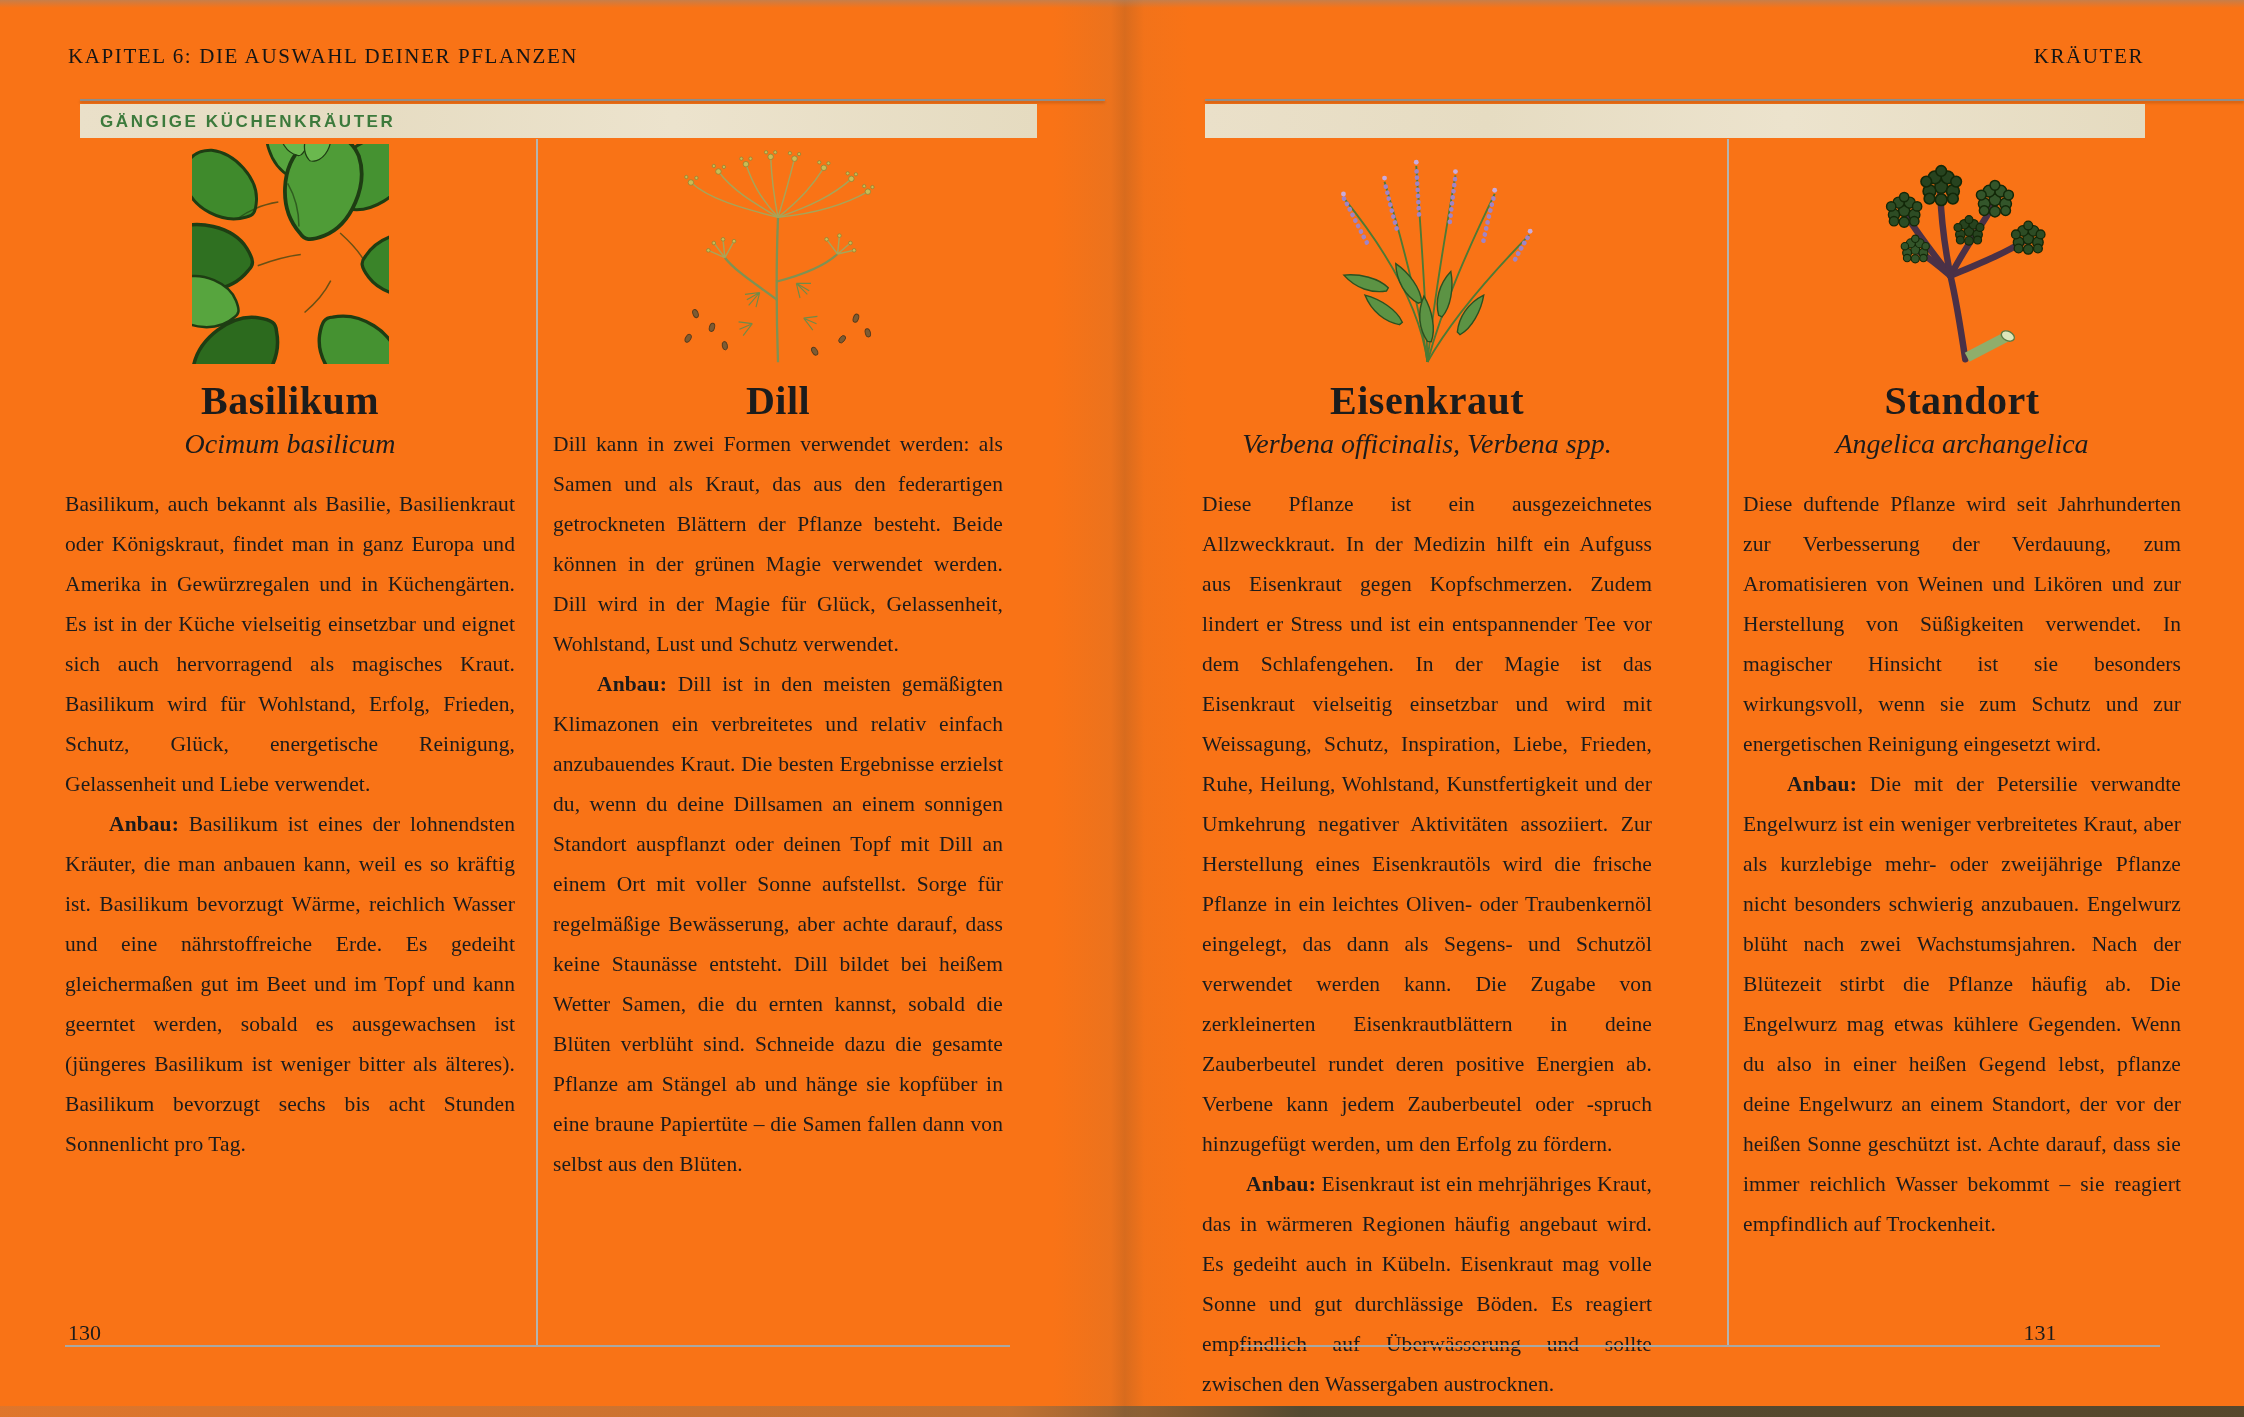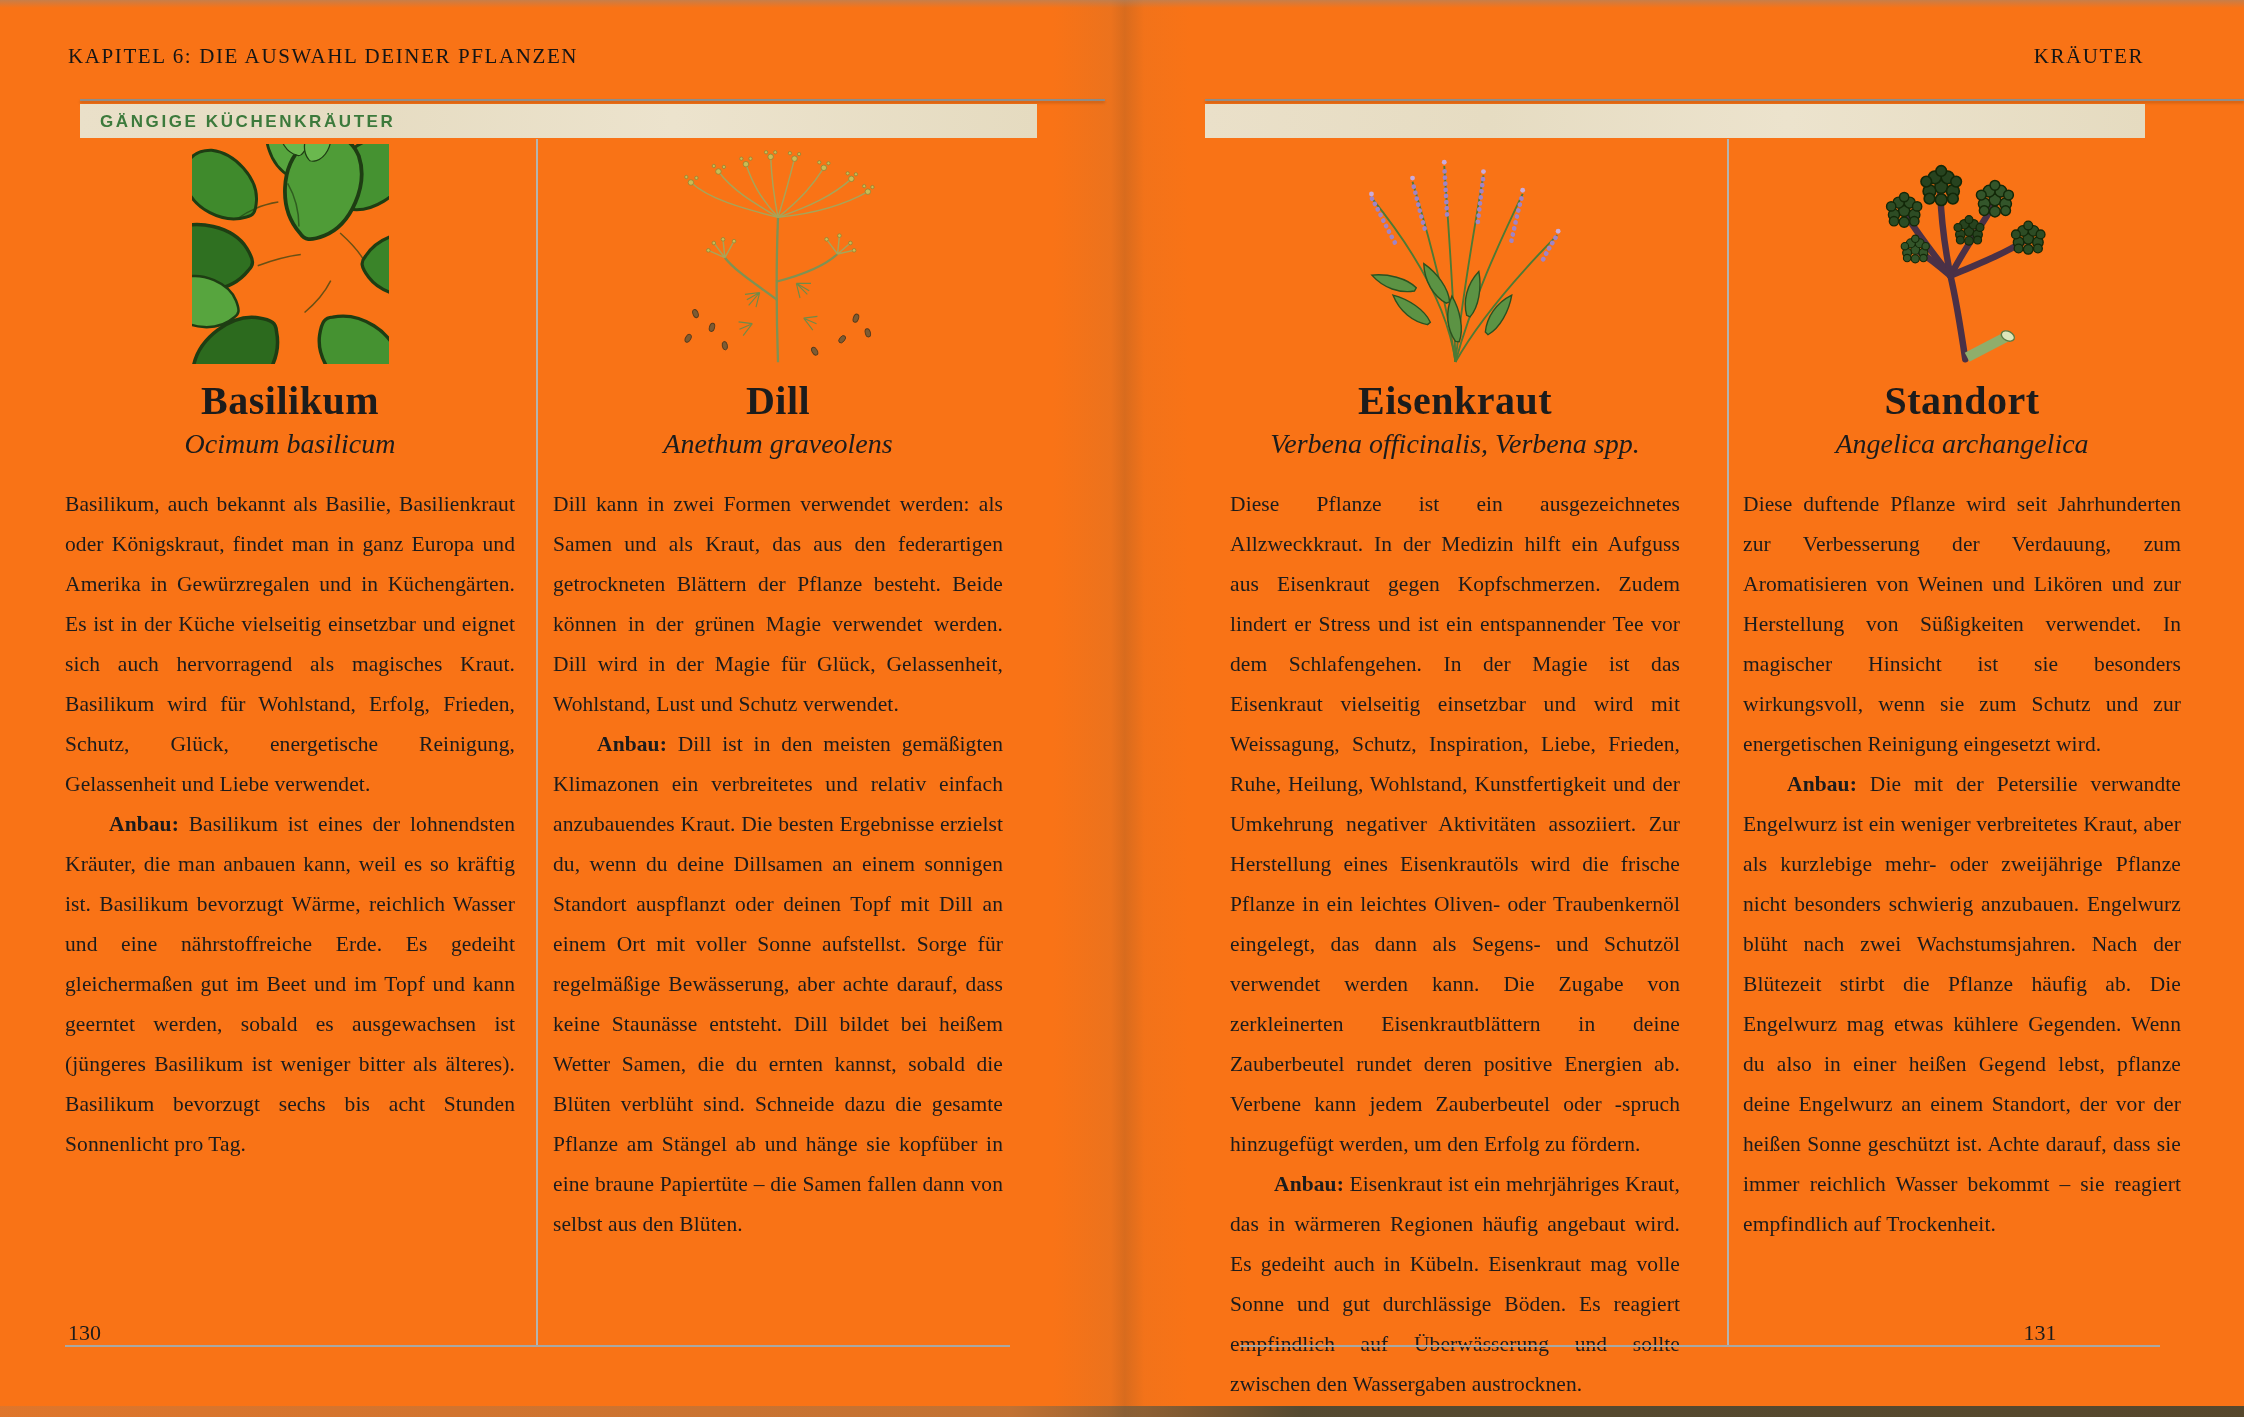--- a/index.html
+++ b/index.html
@@ -38,21 +38,21 @@
 
   .hrule-bottom{position:absolute;top:1345px;height:2px;background:#a9a8a3;}
   .hrule-bottom.left{left:65px;width:945px;}
   .hrule-bottom.right{left:1240px;width:920px;}
 
   .pagenum{position:absolute;top:1320px;font-size:22px;}
   .pagenum.left{left:68px;}
   .pagenum.right{left:1920px;width:240px;text-align:center;}
 
   .col{position:absolute;top:140px;width:450px;}
-  .col.c1{left:65px;} .col.c2{left:553px;} .col.c3{left:1230px;} .col.c4{left:1743px;width:438px;}
+  .col.c1{left:65px;} .col.c2{left:553px;} .col.c3{left:1202px;} .col.c4{left:1743px;width:438px;}
   .illus{height:224px;display:flex;align-items:flex-end;justify-content:center;}
   .title{margin:14px 0 0;font-size:40px;line-height:1.15;font-weight:bold;
     text-align:center;letter-spacing:.5px;}
   .latin{font-size:28px;font-style:italic;text-align:center;margin:4px 0 24px;}
   .bodytext{margin:0;font-size:21.5px;line-height:40px;text-align:justify;
     letter-spacing:.1px;hyphens:auto;}
   .anbau{text-indent:44px;}
   .lead{font-weight:bold;}
 </style>
 </head>
@@ -176,21 +176,20 @@
           <ellipse cx="22" cy="212" rx="2.8" ry="4.6" transform="rotate(30 22 212)"></ellipse>
           <ellipse cx="62" cy="220" rx="2.8" ry="4.6" transform="rotate(-10 62 220)"></ellipse>
           <ellipse cx="205" cy="190" rx="2.8" ry="4.6" transform="rotate(20 205 190)"></ellipse>
           <ellipse cx="218" cy="206" rx="2.8" ry="4.6" transform="rotate(-15 218 206)"></ellipse>
           <ellipse cx="190" cy="213" rx="2.8" ry="4.6" transform="rotate(40 190 213)"></ellipse>
           <ellipse cx="160" cy="226" rx="2.8" ry="4.6" transform="rotate(-30 160 226)"></ellipse>
         </g>
       </svg>
     </div>
     <h2 class="title">Dill</h2>
-    <div class="latin">Anethum graveolens</div>
     <p class="bodytext">Dill kann in zwei Formen verwendet werden: als Samen und als Kraut, das aus den federartigen getrockneten Blättern der Pflanze besteht. Beide können in der grünen Magie verwendet werden. Dill wird in der Magie für Glück, Gelassenheit, Wohlstand, Lust und Schutz verwendet.</p>
     <p class="bodytext anbau"><b class="lead">Anbau:</b> <span>Dill ist in den meisten gemäßigten Klimazonen ein verbreitetes und relativ einfach anzubauendes Kraut. Die besten Ergebnisse erzielst du, wenn du deine Dillsamen an einem sonnigen Standort auspflanzt oder deinen Topf mit Dill an einem Ort mit voller Sonne aufstellst. Sorge für regelmäßige Bewässerung, aber achte darauf, dass keine Staunässe entsteht. Dill bildet bei heißem Wetter Samen, die du ernten kannst, sobald die Blüten verblüht sind. Schneide dazu die gesamte Pflanze am Stängel ab und hänge sie kopfüber in eine braune Papiertüte – die Samen fallen dann von selbst aus den Blüten.</span></p>
   </section>
 
   <section class="col c3">
     <div class="illus">
       <svg width="238" height="215" viewBox="0 0 255 230">
         <g stroke="#4d7a35" stroke-width="2" fill="none">
           <path d="M128 228 C120 170 85 110 38 52"></path>
           <path d="M128 228 C118 160 100 95 82 35"></path>

